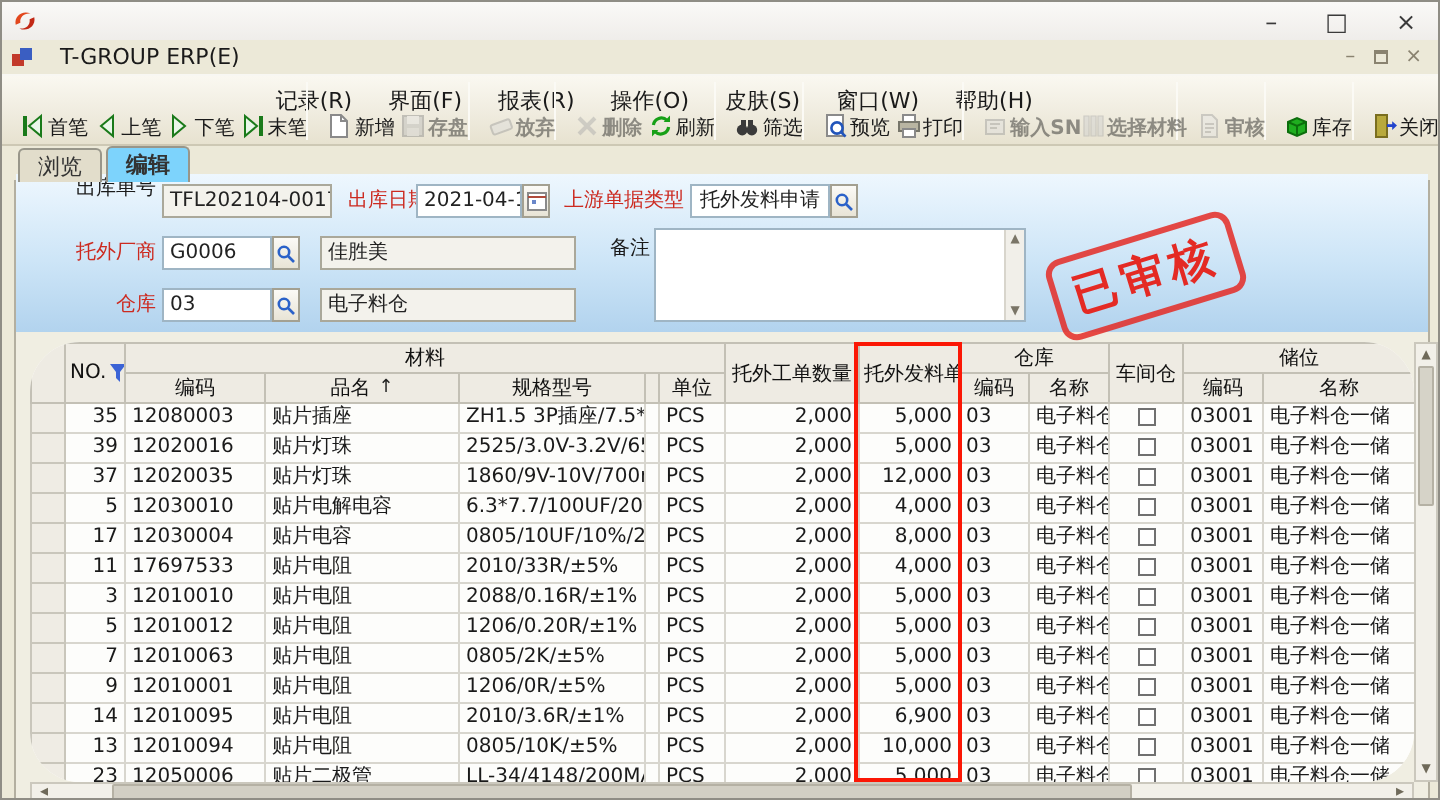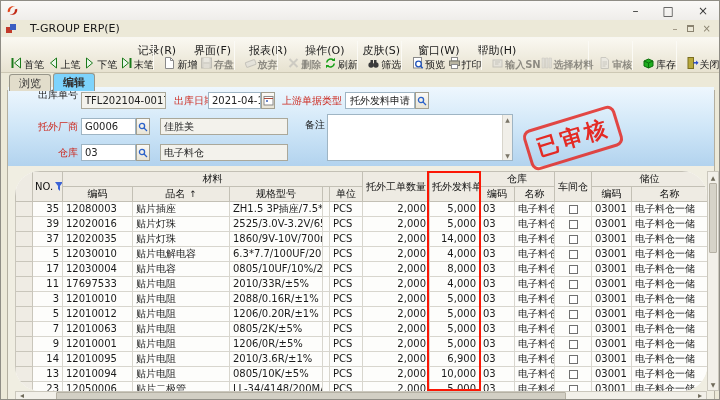--- a/index.html
+++ b/index.html
@@ -428,21 +428,21 @@
           </tr>
           <tr>
             <td class="ind"></td>
             <td class="num">37</td>
             <td>12020035</td>
             <td>贴片灯珠</td>
             <td>1860/9V-10V/700mA/6000K-6500K/...</td>
             <td></td>
             <td>PCS</td>
             <td class="num">2,000</td>
-            <td class="num">14,000</td>
+            <td class="num">12,000</td>
             <td>03</td>
             <td>电子料仓</td>
             <td class="ck"><span class="cb"></span></td>
             <td>03001</td>
             <td>电子料仓一储</td>
           </tr>
           <tr>
             <td class="ind"></td>
             <td class="num">5</td>
             <td>12030010</td>

